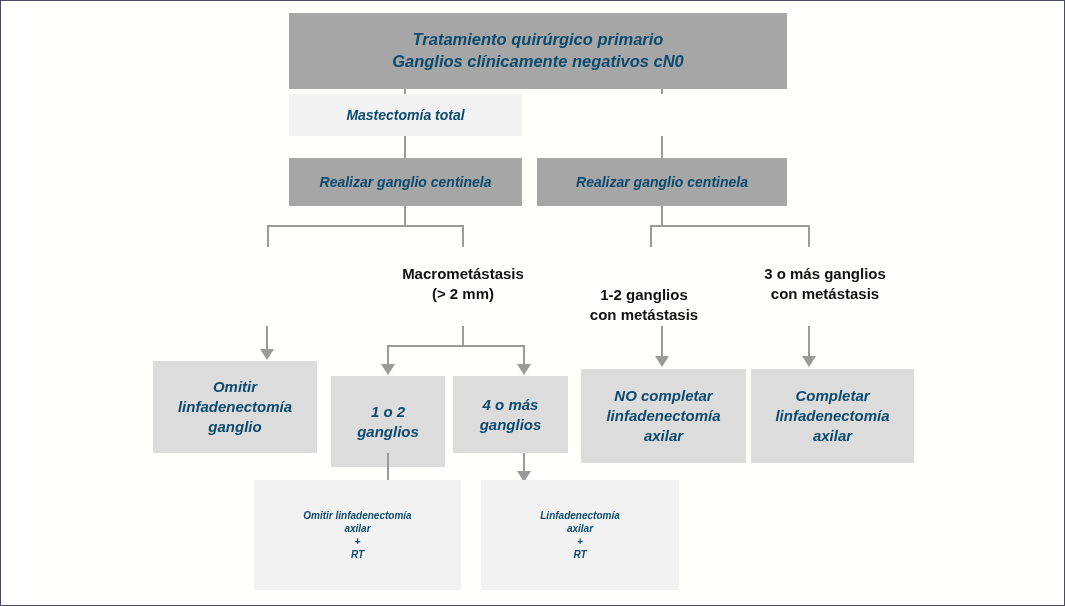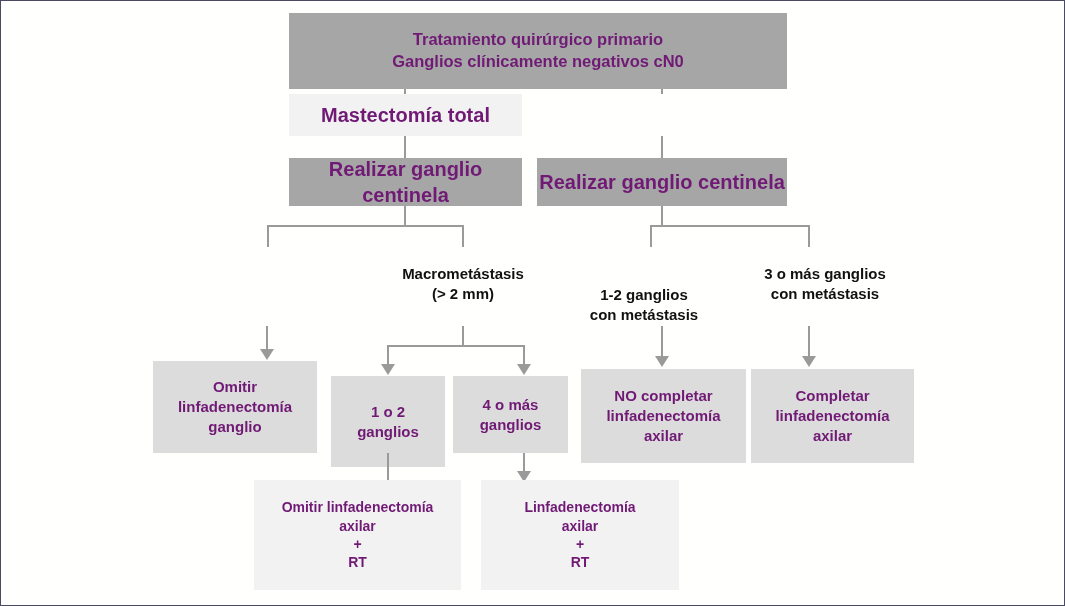--- a/index.html
+++ b/index.html
@@ -20,32 +20,33 @@
     border: 1px solid #4a4a63;
     overflow: hidden;
   }
   .box {
     position: absolute;
     box-sizing: border-box;
     display: flex;
     align-items: center;
     justify-content: center;
     text-align: center;
-    color: #701a75;
+    color: #0c4a6e;
     line-height: 1.32;
     white-space: pre-line;
+    font-style: italic;
   }
   .box.dark   { background: #a6a6a6; }
   .box.mid    { background: #dcdcdc; }
   .box.light  { background: #f2f2f2; }
 
   .b-head   { font-weight: bold; font-size: 16.5px; }
-  .b-sub    { font-weight: bold; font-size: 20px; }
+  .b-sub    { font-weight: bold; font-size: 14px; }
   .b-sent   { font-weight: bold; font-size: 15px; }
-  .b-plain  { font-weight: bold; font-size: 14px; }
+  .b-plain  { font-weight: bold; font-size: 10px; }
 
   .label {
     position: absolute;
     text-align: center;
     font-weight: bold;
     font-size: 15px;
     color: #111111;
     line-height: 1.35;
     white-space: pre-line;
   }

